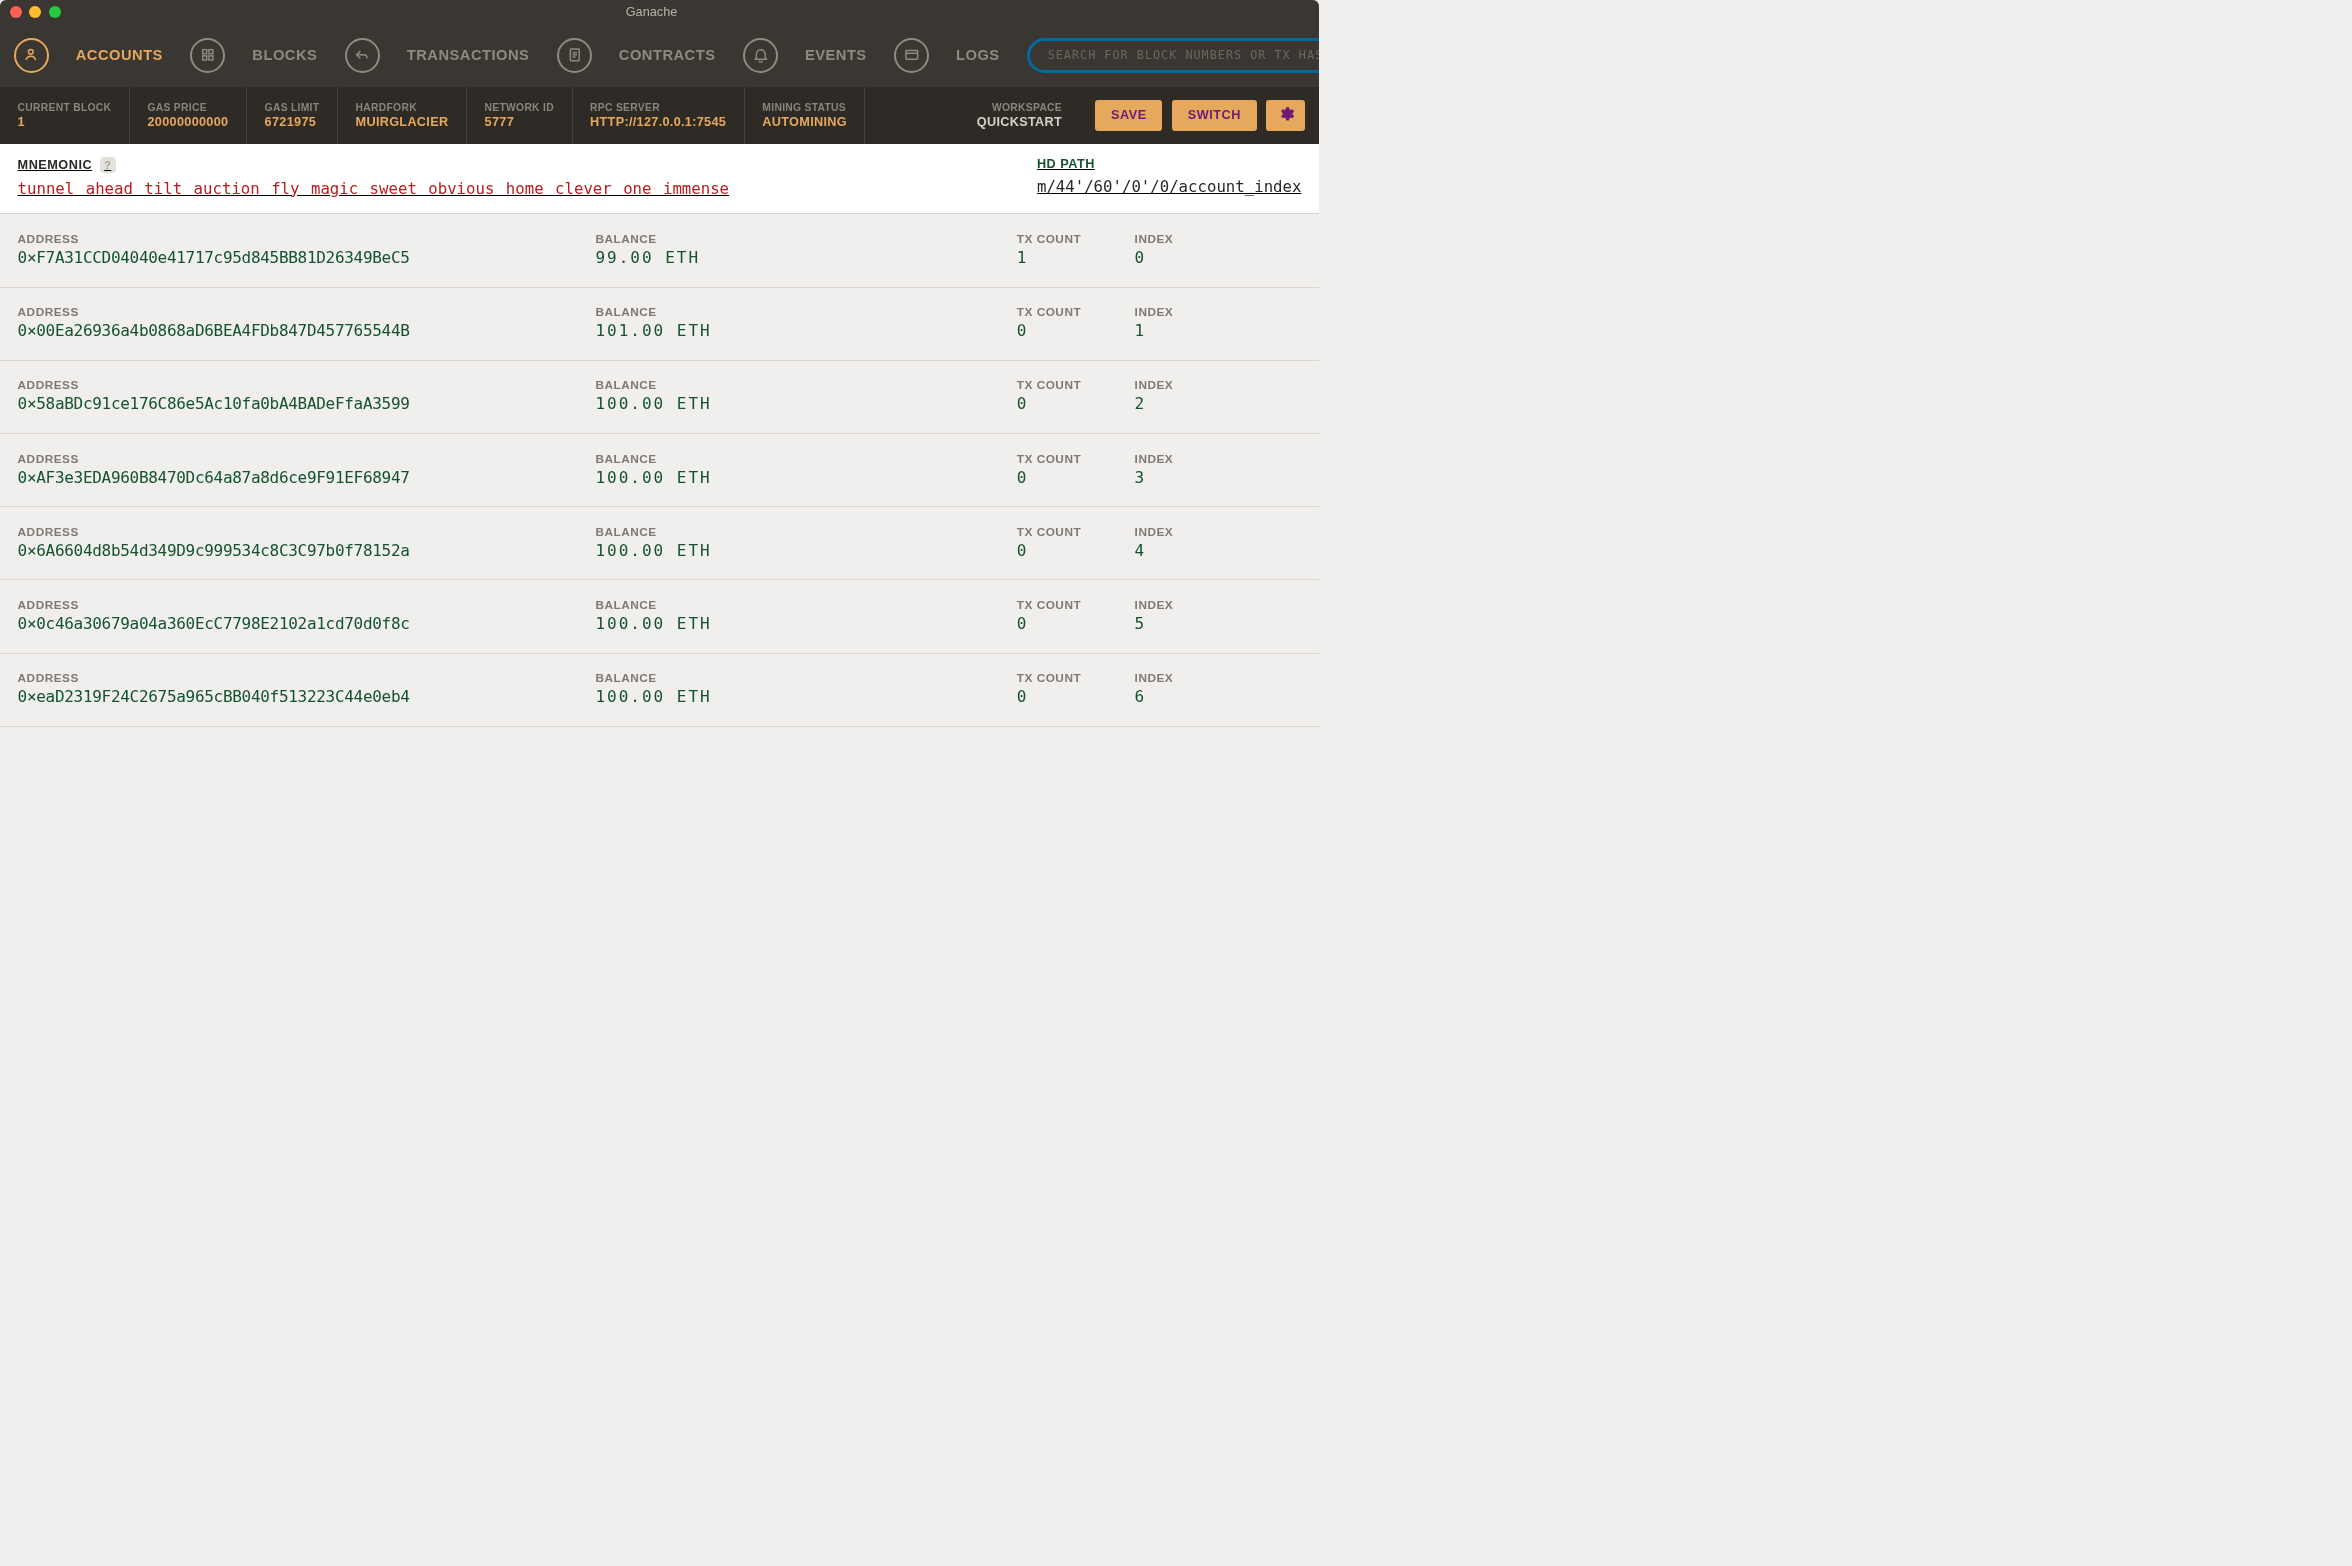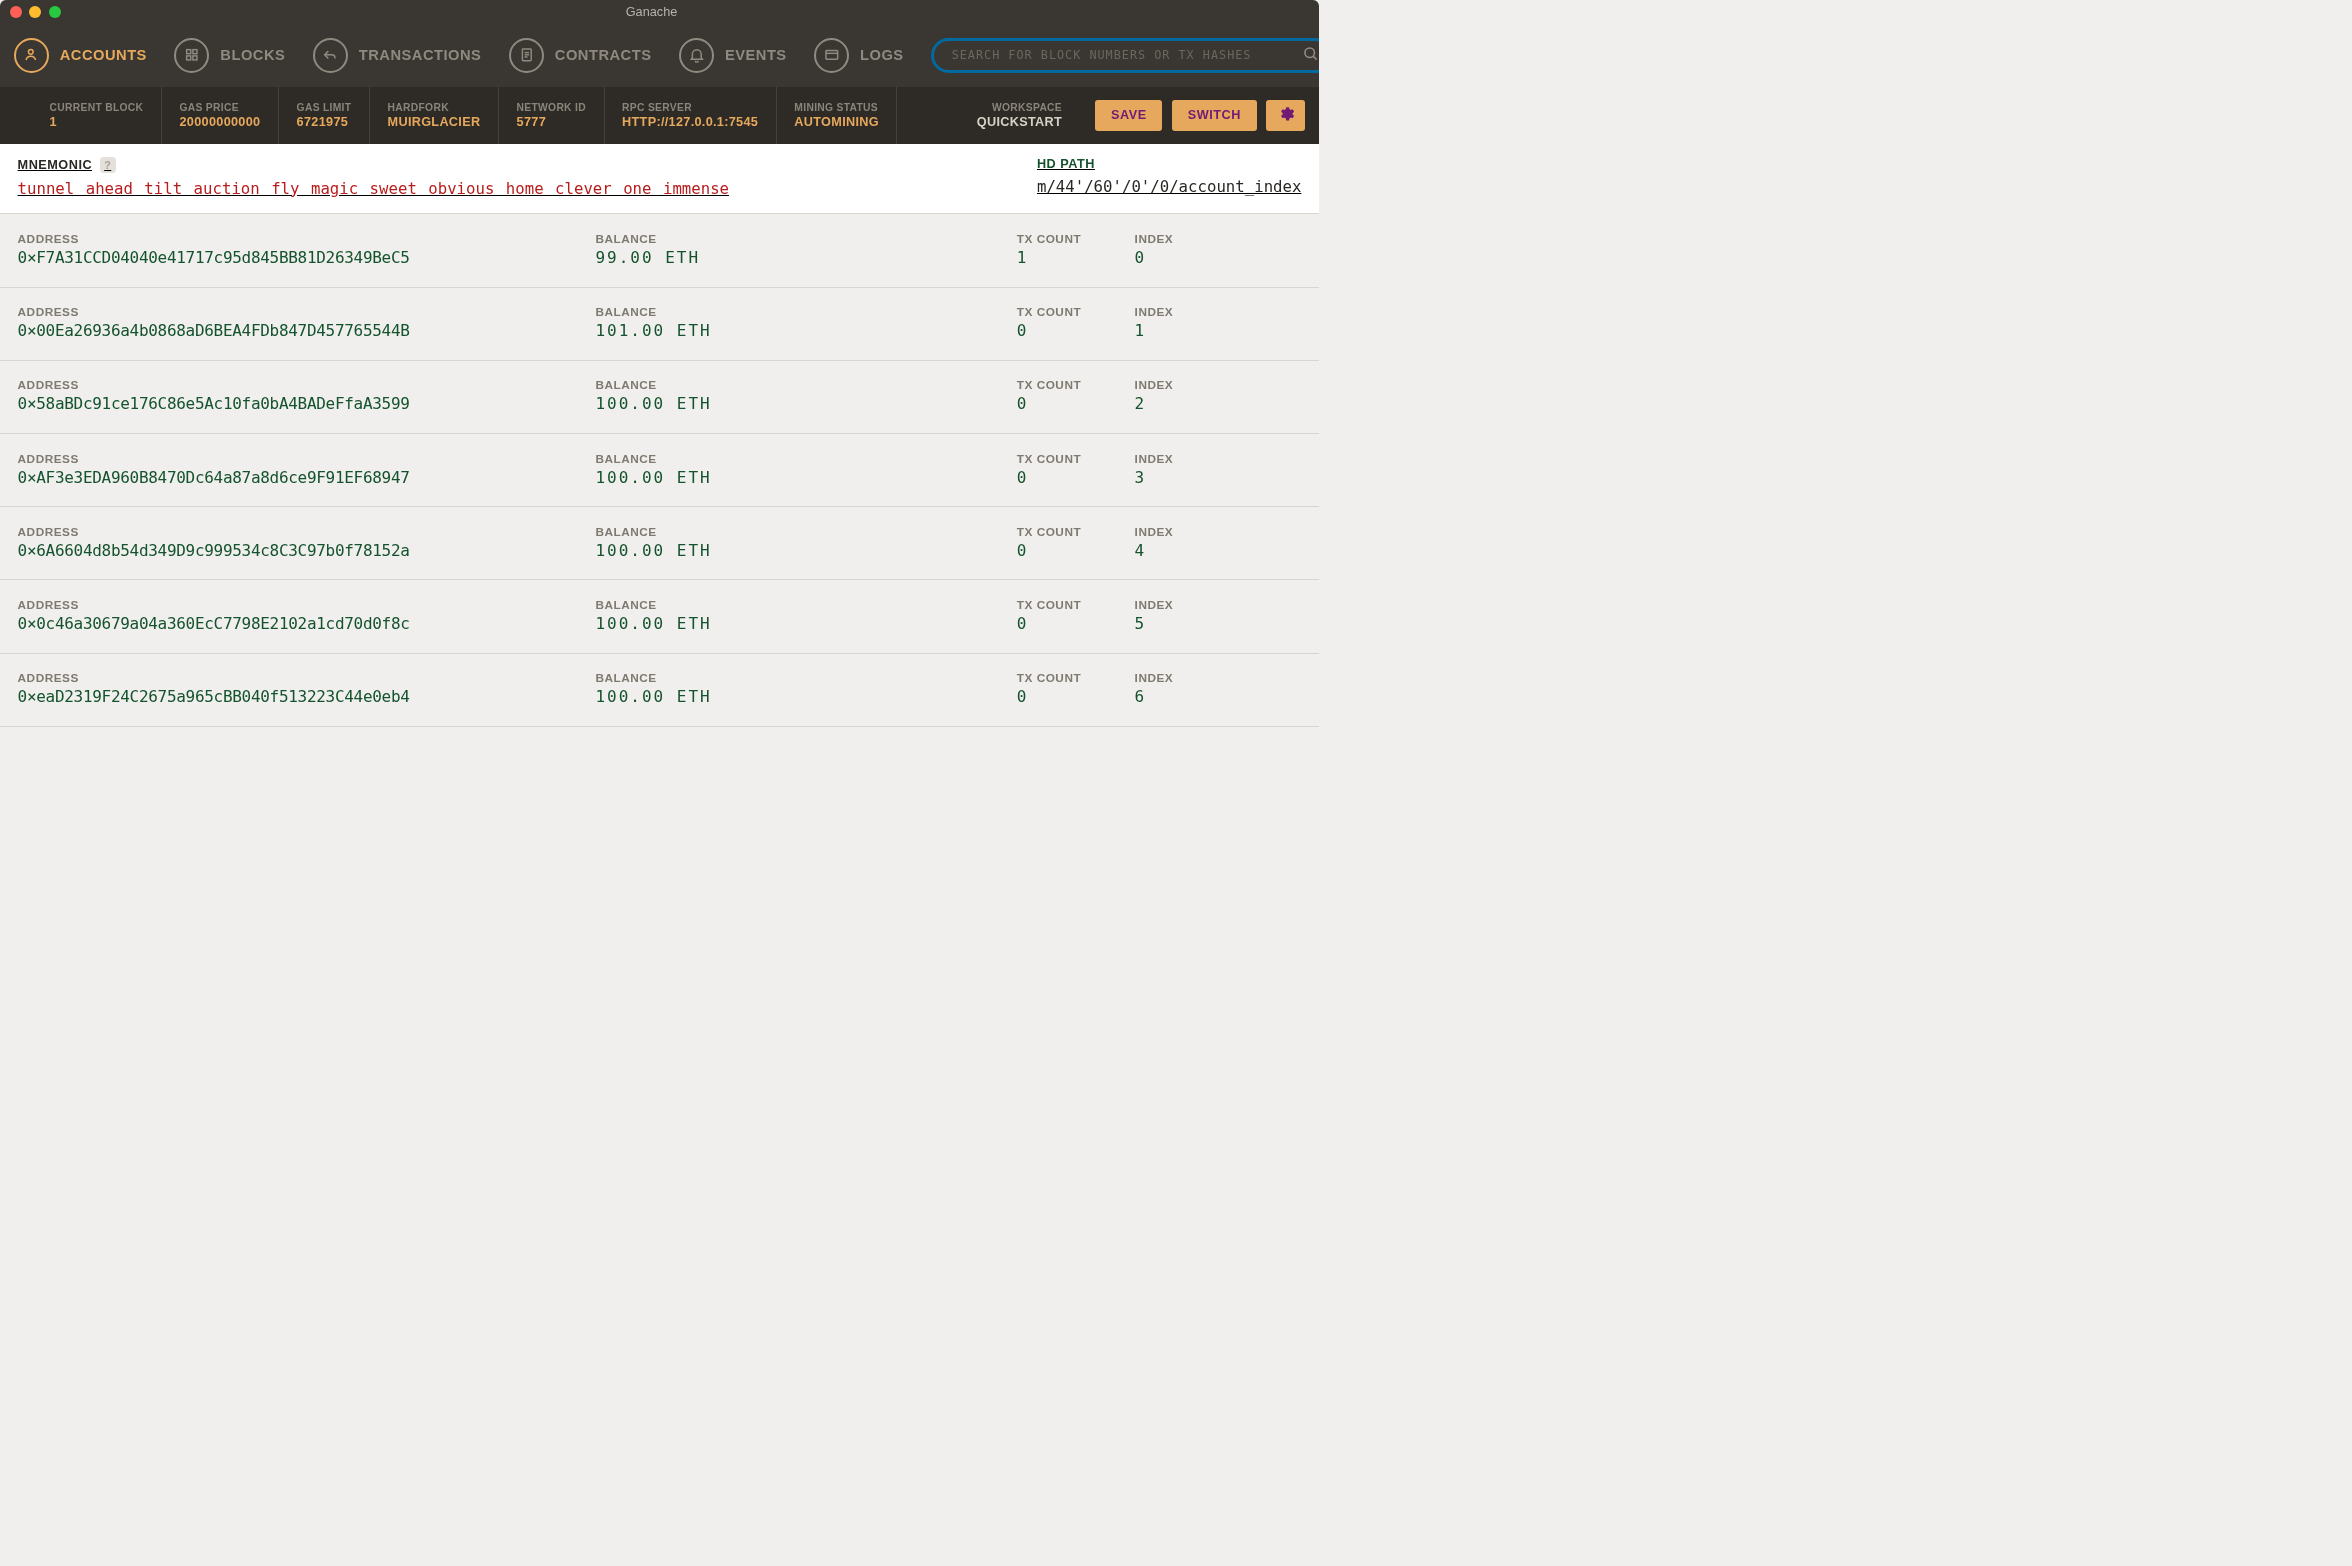--- a/index.html
+++ b/index.html
@@ -44,21 +44,21 @@
     height: 63px;
     background: #3a3732;
     display: flex;
     align-items: center;
     padding: 0 13.7px;
     gap: 27.4px;
   }
   .nav-item {
     display: flex;
     align-items: center;
-    gap: 11px;
+    gap: 27px;
     color: #8f8a80;
     font-weight: 700;
     font-size: 14.7px;
     letter-spacing: 0.5px;
     cursor: pointer;
   }
   .nav-item.active { color: #e6a85c; }
   .nav-icon {
     width: 35px; height: 35px;
     border: 2px solid currentColor;
@@ -88,21 +88,20 @@
     right: 13.7px; top: 7.8px;
     color: #8f8a80;
   }
 
   
   .status {
     height: 57px;
     background: #2e2b26;
     display: flex;
     align-items: stretch;
-    padding-left: 32px;
   }
   .status-item {
     padding: 9.8px 17.6px;
     border-right: 1px solid #44413a;
     display: flex;
     flex-direction: column;
     justify-content: center;
     gap: 2px;
   }
   .status-label {

